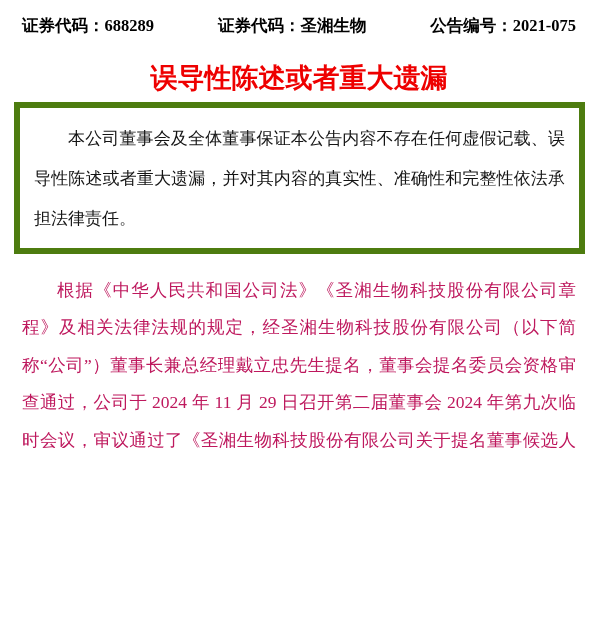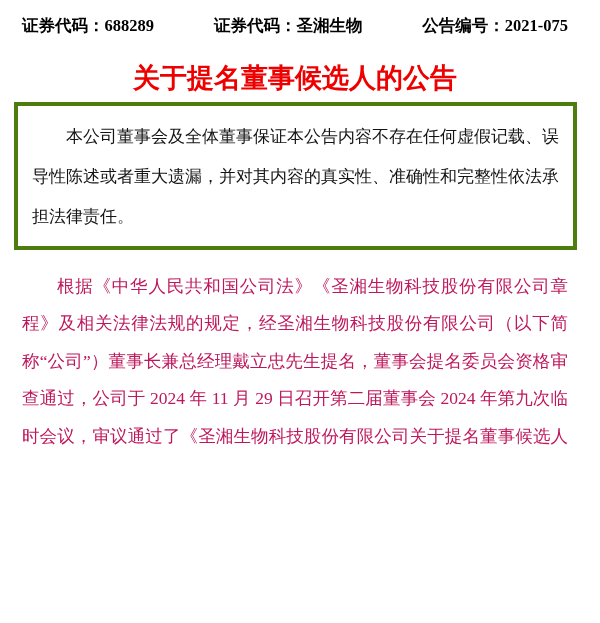--- a/index.html
+++ b/index.html
@@ -8,21 +8,21 @@
     background: #ffffff;
   }
   .page {
     position: relative;
     width: 600px;
     height: 448px;
     background: #ffffff;
     color: #000000;
     font-family: "Liberation Serif", "DejaVu Serif", serif;
     box-sizing: border-box;
-    padding: 16px 32px 0 22px;
+    padding: 16px 24px 0 22px;
     overflow: hidden;
   }
   .doc-header {
     display: flex;
     justify-content: space-between;
     align-items: baseline;
     font-size: 16.5px;
     font-weight: bold;
     line-height: 20px;
   }
@@ -30,21 +30,21 @@
     margin-top: 21px;
     text-align: center;
     font-family: "Liberation Sans", "DejaVu Sans", sans-serif;
     font-weight: bold;
     font-size: 27px;
     line-height: 42px;
     color: #ee0000;
   }
   .disclaimer-box {
     margin: 3px -9px 0 -8px;
-    border: 4px solid #4d7c0f;
+    border: 6px solid #4d7c0f;
     padding: 11px 14px 9px 14px;
     font-size: 17px;
     line-height: 40px;
     text-indent: 2em;
     text-align: justify;
     color: #141414;
   }
   .body-paragraph {
     font-size: 17.5px;
     line-height: 37.5px;
@@ -65,21 +65,21 @@
 
 <div class="page">
 
   <div class="doc-header">
     <span>证券代码：688289</span>
     <span>证券代码：圣湘生物</span>
     <span>公告编号：2021-075</span>
   </div>
 
   <div class="doc-title">
-    <div>关于提名董事候选人的公告</div>
+    <div>误导性陈述或者重大遗漏</div>
   </div>
 
   <div class="disclaimer-box">
     <span>本公司董事会及全体董事保证本公告内容不存在任何虚假记载、误导性陈述或者重大遗漏，并对其内容的真实性、准确性和完整性依法承担法律责任。</span>
   </div>
 
   <p class="body-paragraph">根据《中华人民共和国公司法》《圣湘生物科技股份有限公司章程》及相关法律法规的规定，经圣湘生物科技股份有限公司（以下简称“公司”）董事长兼总经理戴立忠先生提名，董事会提名委员会资格审查通过，公司于 2024 年 11 月 29 日召开第二届董事会 2024 年第九次临时会议，审议通过了《圣湘生物科技股份有限公司关于提名董事候选人的议案》，同意提名卫哲先生担任公司董事（简历附后），并同意将该事项提交公司股东大会审议，任期自股东大会审议通过之日起至第二届董事会任期届满之日止。</p>
 
   <p class="closing-line">特此公告。</p>
 

